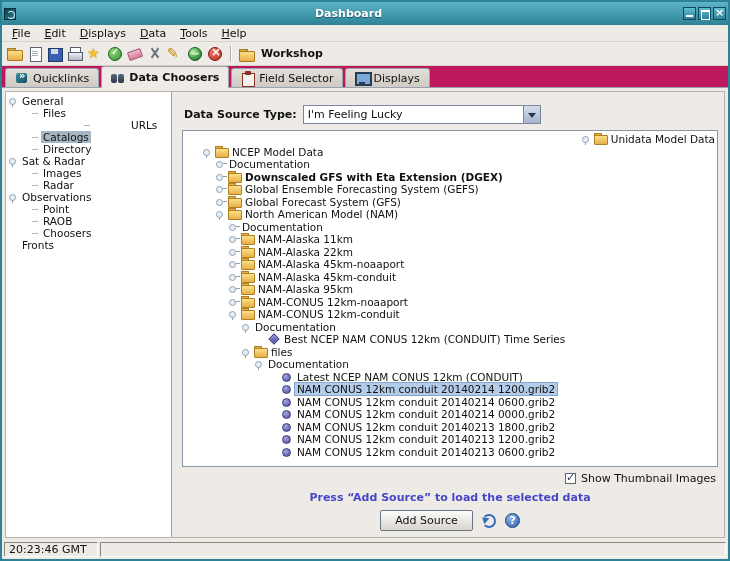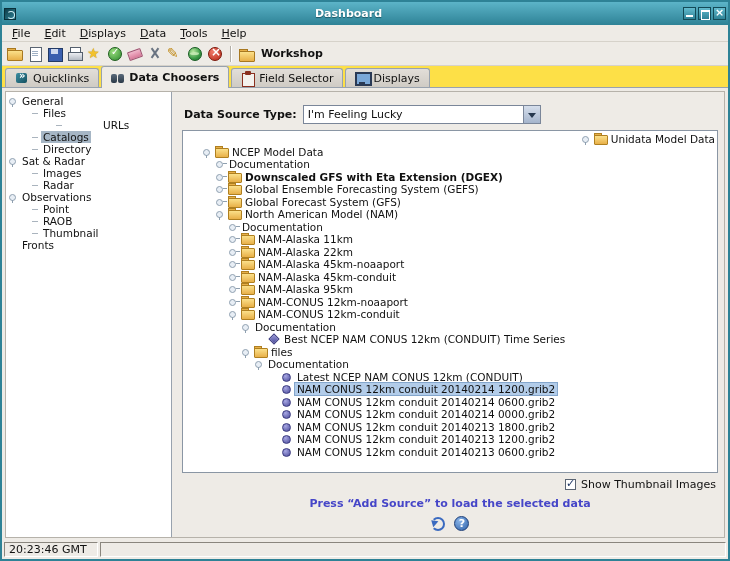--- a/index.html
+++ b/index.html
@@ -44,21 +44,21 @@
   .erase-icon::after { content:''; position:absolute; left:2px; top:5px; width:12px; height:7px; background:linear-gradient(#f2b8cc,#d87898); border:1px solid #a05070; transform:rotate(-20deg); border-radius:1px; }
   .cut-icon::before { content:''; position:absolute; left:8px; top:2px; width:2px; height:12px; background:#6a7482; transform:rotate(35deg); }
   .cut-icon::after { content:''; position:absolute; left:8px; top:2px; width:2px; height:12px; background:#6a7482; transform:rotate(-35deg); }
   .pencil-icon::after { content:'✎'; position:absolute; left:1px; top:0; font-size:14px; color:#c08a18; }
   .globe-icon::after { content:''; position:absolute; left:2px; top:2px; width:12px; height:12px; border-radius:50%; background:radial-gradient(circle at 35% 30%,#b8e8a0,#3a9a46 60%,#1e6a2e); border:1px solid #155a20; }
   .globe-icon::before { content:''; position:absolute; left:4px; top:7px; width:9px; height:3px; background:#cdeebc; z-index:1; border-radius:50%; opacity:.8; }
   .stop-icon::after { content:''; position:absolute; left:2px; top:2px; width:12px; height:12px; border-radius:50%; background:radial-gradient(circle at 35% 30%,#f07a6a,#b82818); border:1px solid #7a1408; }
   .stop-icon::before { content:'×'; position:absolute; left:5px; top:0px; color:#fff; font-weight:bold; font-size:12px; z-index:1; }
 
   
-  .tabrow { height:22px; flex:none; display:flex; align-items:flex-end; padding-left:3px; background:#fde047; border-bottom:1px solid #98a2ae; }
+  .tabrow { height:22px; flex:none; display:flex; align-items:flex-end; padding-left:3px; background:#be185d; border-bottom:1px solid #98a2ae; }
   .tab { display:flex; align-items:center; height:19px; padding:0 9px; margin-right:2px; background:linear-gradient(#e2ded8,#cfcbc4); border:1px solid #98a2ae; border-bottom:none; border-radius:3px 3px 0 0; cursor:default; }
   .tab.active { height:22px; background:#eeebe6; margin-bottom:-1px; font-weight:bold; }
   .tabicon { width:14px; height:14px; position:relative; display:inline-block; margin-right:4px; flex:none; }
   .quicklinks-icon::after { content:''; position:absolute; left:1px; top:2px; width:11px; height:10px; background:linear-gradient(135deg,#3b8ea2,#14505f); border-radius:2px; }
   .quicklinks-icon::before { content:'»'; position:absolute; left:4px; top:-1px; color:#fff; font-size:10px; font-weight:bold; z-index:1; }
   .data-choosers-icon::before { content:''; position:absolute; left:0; top:3px; width:6px; height:9px; background:linear-gradient(#5a6a7a,#2c3a48); border-radius:2px; }
   .data-choosers-icon::after  { content:''; position:absolute; right:1px; top:3px; width:6px; height:9px; background:linear-gradient(#5a6a7a,#2c3a48); border-radius:2px; }
   .field-selector-icon::before { content:''; position:absolute; left:1px; top:2px; width:11px; height:12px; background:#f4f2ee; border:1px solid #8a3020; }
   .field-selector-icon::after { content:''; position:absolute; left:4px; top:0; width:6px; height:4px; background:#8a3020; border-radius:1px; }
   .displays-icon::before { content:''; position:absolute; left:0; top:1px; width:13px; height:10px; background:#7aa8d8; border:2px solid #2a3a55; }
@@ -190,21 +190,21 @@
     <div class="sidebar">
         <div class="trow" style="padding-left: 2px;">
           <span class="exp open"></span>
           <span class="lbl">General</span>
         </div>
         <div class="trow" style="padding-left: 14px;">
           <span class="exp none"></span>
           <span class="dash"></span>
           <span class="lbl">Files</span>
         </div>
-        <div class="trow" style="padding-left: 2px; gap: 36px;">
+        <div class="trow" style="padding-left: 30px; gap: 36px;">
           <span class="exp none"></span>
           <span class="dash"></span>
           <span class="lbl">URLs</span>
         </div>
         <div class="trow sel" style="padding-left: 14px;">
           <span class="exp none"></span>
           <span class="dash"></span>
           <span class="lbl">Catalogs</span>
         </div>
         <div class="trow" style="padding-left: 14px;">
@@ -236,21 +236,21 @@
           <span class="lbl">Point</span>
         </div>
         <div class="trow" style="padding-left: 14px;">
           <span class="exp none"></span>
           <span class="dash"></span>
           <span class="lbl">RAOB</span>
         </div>
         <div class="trow" style="padding-left: 14px;">
           <span class="exp none"></span>
           <span class="dash"></span>
-          <span class="lbl">Thumbnail</span>
+          <span class="lbl">Choosers</span>
         </div>
         <div class="trow" style="padding-left: 2px;">
           <span class="exp none"></span>
           <span class="lbl">Fronts</span>
         </div>
       </div>
     <div class="splitter"></div>
     <div class="content">
 
 
@@ -392,20 +392,21 @@
         </div>
 
       <div class="thumb-row">
         <span class="checkbox checked"></span>
         <span class="thumb-label">Show Thumbnail Images</span>
       </div>
 
       <div class="hint">Press “Add Source” to load the selected data</div>
 
       <div class="actions">
+        <button class="btn add-btn">Add Source</button>
         <span class="reload-icon"></span>
         <span class="help-icon"></span>
       </div>
 
     </div>
   </div>
 
   <div class="statusbar">
     <div class="status-cell time">20:23:46 GMT</div>
     <div class="status-cell fill"></div>

